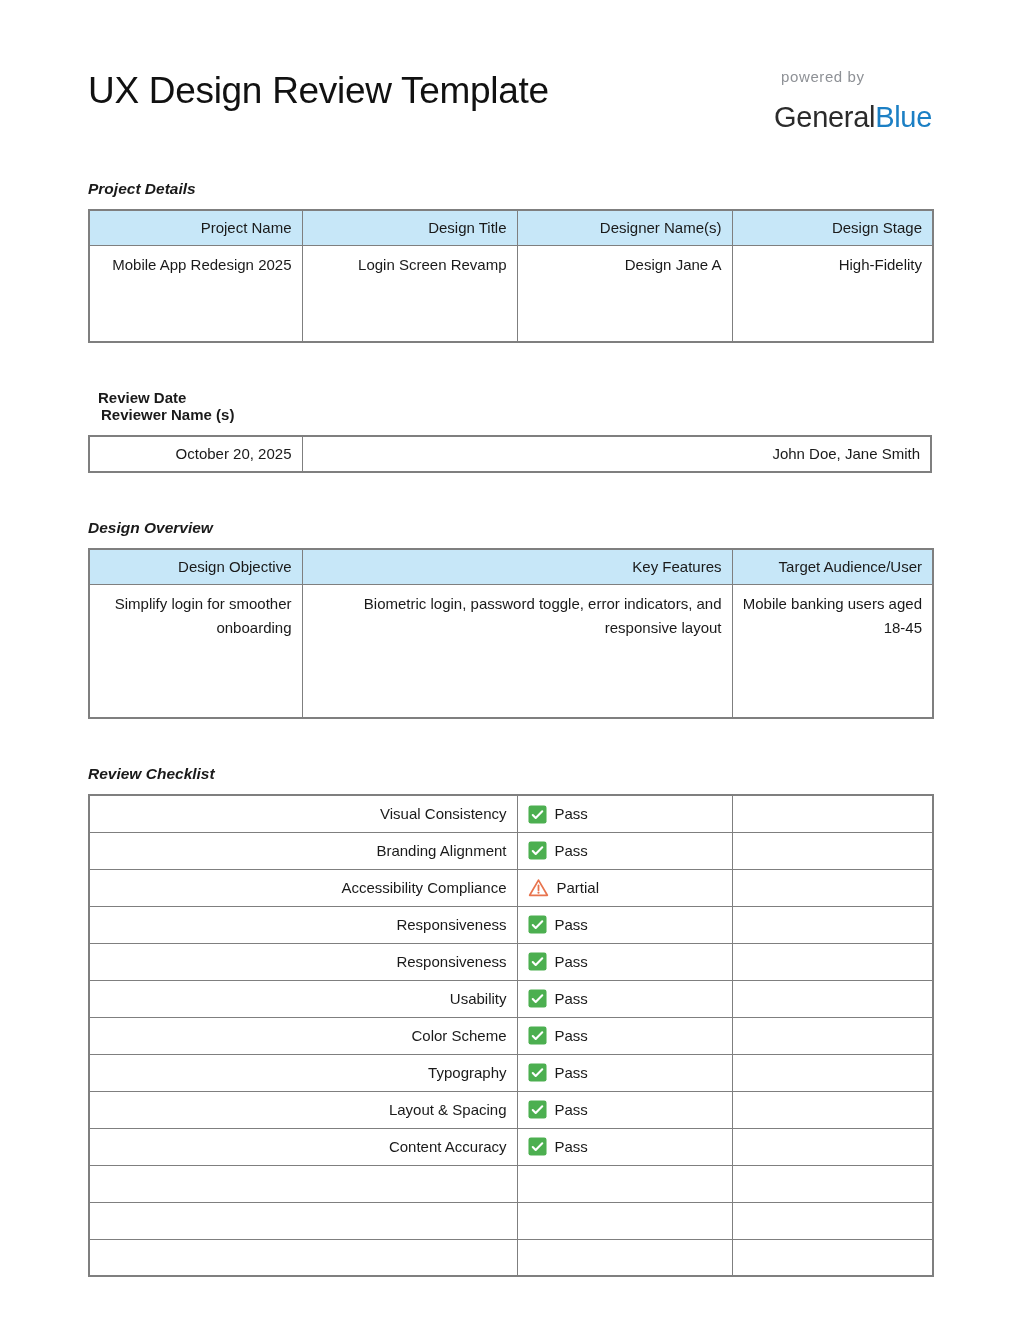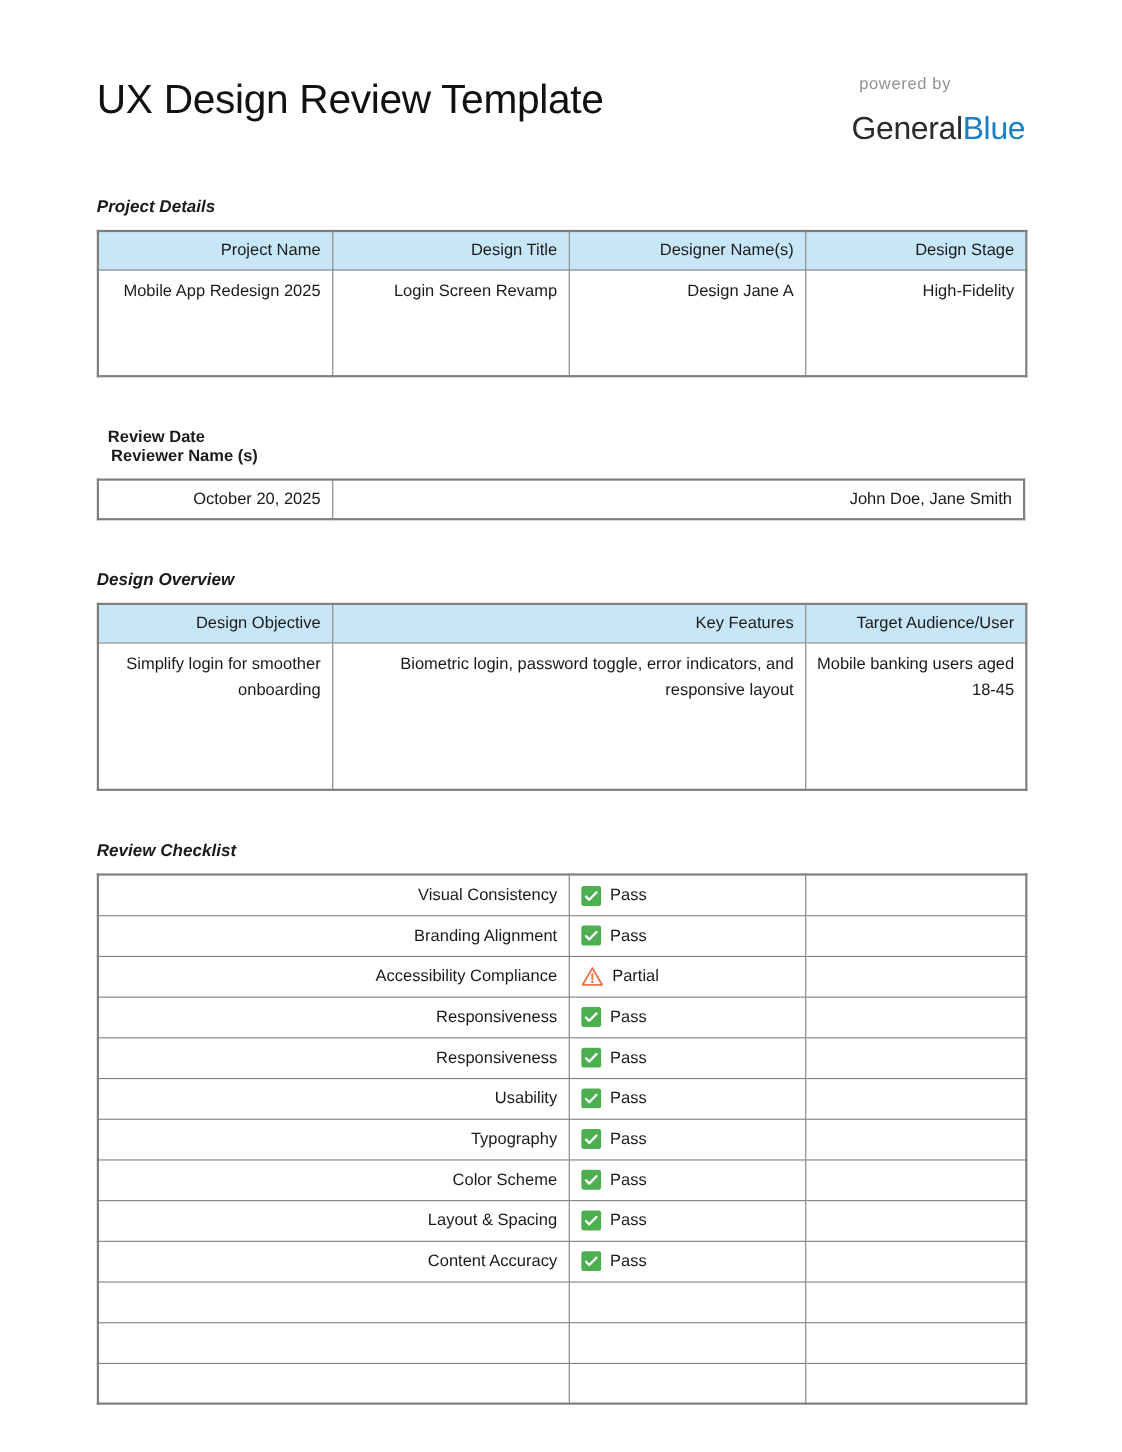--- a/index.html
+++ b/index.html
@@ -254,37 +254,37 @@
                     <path class="check-mark" d="M5 10.6l3.1 3.1L15 6.6" fill="none" stroke-width="2.2" stroke-linecap="round" stroke-linejoin="round"></path>
                   </svg>
                 </span>
                 <span>Pass</span>
               </span>
             </td>
         <td></td>
       </tr>
 
       <tr class="row-check">
+        <td>Color Scheme</td>
+        <td>
+              <span class="status">
+                <span>
+                  <svg width="19" height="19" viewBox="0 0 20 20">
+                    <rect class="check-rect" x="0.5" y="0.5" width="19" height="19" rx="2.5"></rect>
+                    <path class="check-mark" d="M5 10.6l3.1 3.1L15 6.6" fill="none" stroke-width="2.2" stroke-linecap="round" stroke-linejoin="round"></path>
+                  </svg>
+                </span>
+                <span>Pass</span>
+              </span>
+            </td>
+        <td></td>
+      </tr>
+
+      <tr class="row-check">
         <td>Typography</td>
-        <td>
-              <span class="status">
-                <span>
-                  <svg width="19" height="19" viewBox="0 0 20 20">
-                    <rect class="check-rect" x="0.5" y="0.5" width="19" height="19" rx="2.5"></rect>
-                    <path class="check-mark" d="M5 10.6l3.1 3.1L15 6.6" fill="none" stroke-width="2.2" stroke-linecap="round" stroke-linejoin="round"></path>
-                  </svg>
-                </span>
-                <span>Pass</span>
-              </span>
-            </td>
-        <td></td>
-      </tr>
-
-      <tr class="row-check">
-        <td>Color Scheme</td>
         <td>
               <span class="status">
                 <span>
                   <svg width="19" height="19" viewBox="0 0 20 20">
                     <rect class="check-rect" x="0.5" y="0.5" width="19" height="19" rx="2.5"></rect>
                     <path class="check-mark" d="M5 10.6l3.1 3.1L15 6.6" fill="none" stroke-width="2.2" stroke-linecap="round" stroke-linejoin="round"></path>
                   </svg>
                 </span>
                 <span>Pass</span>
               </span>

